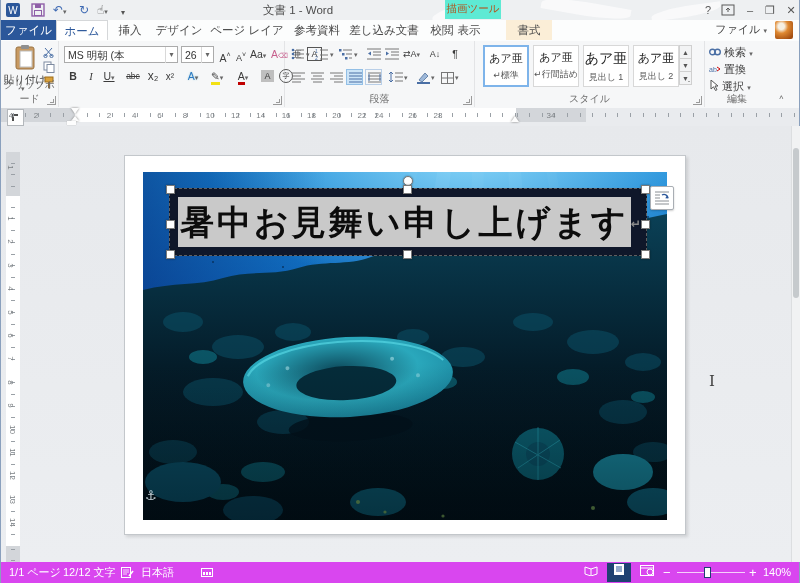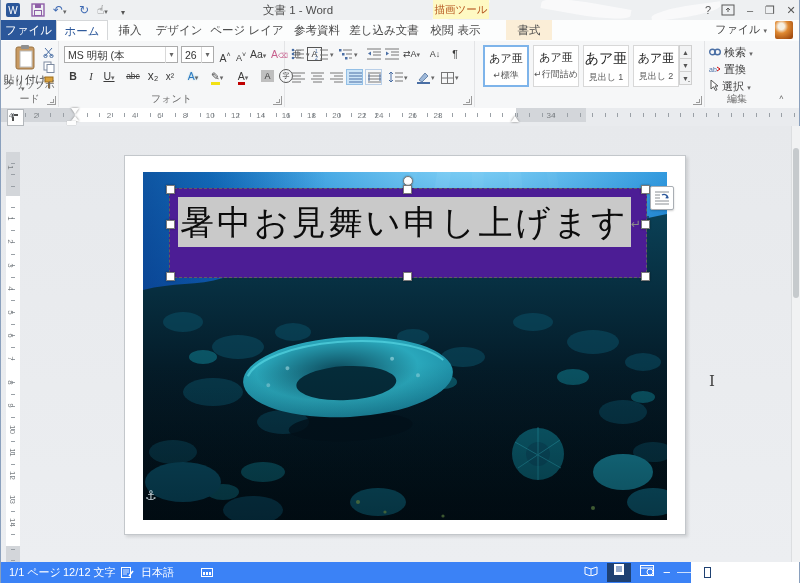--- a/index.html
+++ b/index.html
@@ -7,22 +7,22 @@
        -webkit-font-smoothing:antialiased;}
   #app{position:relative;width:798px;height:583px;background:#fff;border-left:1px solid #8aa0bd;border-right:1px solid #8aa0bd;}
   .abs{position:absolute;}
   .ni{pointer-events:none;}
 
   
   #titlebar{left:0;top:0;width:798px;height:20px;background:#eef0f2;overflow:hidden;}
   .leaf{position:absolute;background:#f9fafb;border-radius:60% 0 60% 0;opacity:.9;}
   .qat-ic{position:absolute;top:2px;font-size:12px;color:#3f6ab3;line-height:16px;}
   #win-title{position:absolute;left:262px;top:3px;font-size:11.5px;color:#4d4d4d;}
-  #draw-tools{position:absolute;left:432px;top:0;width:56px;height:19px;background:#fef9c3;
-              color:#b4521b;font-size:10.5px;text-align:center;line-height:19px;}
+  #draw-tools{position:absolute;left:444px;top:0;width:56px;height:19px;background:#5eead4;
+              color:#b4521b;font-size:10.5px;text-align:center;line-height:19px;font-family:Liberation Mono, monospace;}
   .winctl{position:absolute;top:2px;width:18px;height:16px;text-align:center;font-size:11px;color:#585858;line-height:16px;}
 
   
   #tabrow{left:0;top:20px;width:798px;height:21px;background:#fcfdfd;border-bottom:1px solid #1d4ed8;}
   .tab{position:absolute;top:0;height:20px;line-height:20px;text-align:center;font-size:11.5px;color:#4a4a4a;}
   #tab-file{left:0;width:55px;background:#2b579a;color:#fff;}
   #tab-home{left:55px;width:52px;background:#fff;color:#2b579a;border:1px solid #d5d7d9;border-bottom:none;box-sizing:border-box;}
   #tab-format{background:#fbeed7;}
   #user-area{position:absolute;right:6px;top:1px;height:18px;font-size:11px;color:#444;}
   #avatar{display:inline-block;width:18px;height:18px;vertical-align:middle;margin-left:5px;border-radius:2px;
@@ -62,36 +62,36 @@
   #vruler-main{position:absolute;left:0;top:44px;width:14px;height:350px;background:#fff;}
   .vtick{position:absolute;left:5px;width:4px;height:100%;
      background:repeating-linear-gradient(180deg,transparent 0 10.7px,#9aa0a6 10.7px 11.7px);}
 
   
   #docarea{left:0;top:126px;width:798px;height:436px;background:linear-gradient(180deg,#e7e9ec,#eceef1);}
   #page{left:123px;top:29px;width:562px;height:380px;background:#fff;border:1px solid #c3c7cb;
         box-shadow:2px 2px 3px rgba(0,0,0,.12);box-sizing:border-box;}
   #photo{left:18px;top:16px;width:524px;height:348px;}
   #anchor{left:20px;top:332px;font-size:13px;color:rgba(225,238,244,.85);}
-  #textbox{left:44px;top:32px;width:478px;height:90px;background:#4c1d95;border:1px dashed #606060;box-sizing:border-box;}
+  #textbox{left:44px;top:32px;width:478px;height:68px;background:#0f172a;border:1px dashed #606060;box-sizing:border-box;font-weight:bold;}
   .hdl{position:absolute;width:7px;height:7px;background:#fff;border:1px solid #7a7a7a;box-shadow:0 0 2px rgba(0,0,0,.4);}
   #rot-hdl{position:absolute;left:233px;top:-13px;width:8px;height:8px;border-radius:50%;background:#fff;border:1px solid #7a7a7a;box-shadow:0 0 2px rgba(0,0,0,.4);}
   #rot-line{position:absolute;left:238px;top:-5px;width:1px;height:5px;background:#9a9a9a;}
   #heading-wrap{position:absolute;left:8px;top:8px;height:50px;white-space:nowrap;}
   #heading{display:inline-block;background:#c9c9c9;color:#0c0c0c;font-family:"DejaVu Serif","Liberation Serif",serif;
            font-size:34px;line-height:50px;letter-spacing:3px;padding:0 2px;}
   #para-mark{font-size:12px;color:#8a8a8a;vertical-align:bottom;line-height:46px;}
   #layout-btn{left:525px;top:30px;width:22px;height:22px;background:#fff;border:1px solid #a9aeb4;border-radius:2px;
               box-shadow:0 1px 2px rgba(0,0,0,.2);}
   #ibeam{left:708px;top:246px;font-family:"DejaVu Serif",serif;font-size:15px;color:#3c3c3c;}
   #vscroll{left:790px;top:0;width:8px;height:436px;background:#f1f2f3;border-left:1px solid #dcdee0;}
   #vthumb{position:absolute;left:1px;top:22px;width:6px;height:150px;background:#c6cacd;border-radius:3px;}
 
   
-  #statusbar{left:0;top:562px;width:690px;height:21px;background:#3b82f6;color:#fff;font-size:11px;}
+  #statusbar{left:0;top:562px;width:798px;height:21px;background:#d946ef;color:#fff;font-size:11px;}
   .st{position:absolute;top:0;line-height:21px;}
   .viewbtn{position:absolute;top:1px;width:24px;height:19px;text-align:center;line-height:19px;}
   .viewbtn.active{background:#1f4172;}
   #zoomtrack{position:absolute;left:676px;top:10px;width:68px;height:1px;background:rgba(255,255,255,.75);}
   #zoomnotch{position:absolute;left:709px;top:7px;width:1px;height:7px;background:rgba(255,255,255,.75);}
   #zoomthumb{position:absolute;left:703px;top:5px;width:7px;height:11px;background:#fff;border:1px solid #1f4172;box-sizing:border-box;}
 </style>
 </head>
 <body>
 
@@ -190,21 +190,20 @@
       <div class="ric" style="left:24px;top:28px;font-style:italic;font-family:'Liberation Serif',serif;">I</div>
       <div class="ric" style="left:42px;top:28px;text-decoration:underline;"><span>U</span><span class="car2">▾</span></div>
       <div class="ric" style="left:66px;top:28px;text-decoration:line-through;font-size:8.5px;">abc</div>
       <div class="ric" style="left:86px;top:28px;font-size:12px;">x₂</div>
       <div class="ric" style="left:103px;top:28px;font-size:10px;">x²</div>
       <div class="ric" style="left:126px;top:28px;color:#2b79c2;text-shadow:0 0 2px #9cd;"><span>A</span><span class="car2" style="color:#666;">▾</span></div>
       <div class="ric" style="left:150px;top:28px;"><span style="border-bottom:3px solid #f3e114;">✎</span><span class="car2">▾</span></div>
       <div class="ric" style="left:176px;top:28px;"><span style="border-bottom:3px solid #c00000;">A</span><span class="car2">▾</span></div>
       <div class="ric" style="left:202px;top:29px;background:#bfbfbf;width:13px;height:12px;line-height:12px;font-size:9px;">A</div>
       <div class="ric" style="left:220px;top:28px;border:1px solid #555;border-radius:50%;width:12px;height:12px;line-height:12px;font-size:7px;">字</div>
-      <div class="grplabel">フォント</div>
       <div class="dlg"></div>
     </div>
 
     <div class="grp" style="left:284px;width:190px;">
       <svg class="abs" style="left:6px;top:7px;" width="14" height="12">
         <circle cx="2" cy="2" r="1.3" fill="#4a6fa5"></circle>
           <circle cx="2" cy="6" r="1.3" fill="#4a6fa5"></circle>
           <circle cx="2" cy="10" r="1.3" fill="#4a6fa5"></circle>
         <path d="M5,2 H13 M5,6 H13 M5,10 H13" stroke="#777"></path>
       </svg>
@@ -262,20 +261,21 @@
       <svg class="abs" style="left:132px;top:31px;" width="13" height="12">
         <path d="M2,8 L8,1 L11,4 L5,10 Z" fill="#9db8d9" stroke="#6a86ab"></path>
           <rect x="0" y="10" width="13" height="2.5" fill="#4a6fa5"></rect>
       </svg>
         <span class="car2 abs" style="left:146px;top:33px;">▾</span>
       <svg class="abs" style="left:156px;top:31px;" width="13" height="12">
         <rect x="0.5" y="0.5" width="12" height="11" fill="none" stroke="#777"></rect>
           <path d="M6.5,0.5 V11.5 M0.5,6 H12.5" stroke="#777"></path>
       </svg>
         <span class="car2 abs" style="left:170px;top:33px;">▾</span>
+      <div class="grplabel">段落</div>
       <div class="dlg"></div>
     </div>
 
     <div class="grp" style="left:474px;width:230px;">
       <div class="stycard" style="left:8px;border:2px solid #7eb4ea;">
         <div class="pv">あア亜</div>
         <div class="nm">↵<span>標準</span></div>
       </div>
       <div class="stycard" style="left:58px;">
         <div class="pv">あア亜</div>
@@ -285,20 +285,21 @@
         <div class="pv" style="font-size:14px;">あア亜</div>
         <div class="nm">見出し 1</div>
       </div>
       <div class="stycard" style="left:158px;">
         <div class="pv" style="font-size:12px;">あア亜</div>
         <div class="nm">見出し 2</div>
       </div>
       <div class="stybtn" style="right:12px;top:4px;">▲</div>
       <div class="stybtn" style="right:12px;top:17px;">▼</div>
       <div class="stybtn" style="right:12px;top:30px;">▼̱</div>
+      <div class="grplabel">スタイル</div>
       <div class="dlg"></div>
     </div>
 
     <div class="grp" style="left:704px;width:64px;border-right:none;">
       <div class="edit-item" style="top:4px;">
         <svg width="12" height="10" style="vertical-align:-1px;">
           <circle cx="3.5" cy="5" r="2.8" fill="none" stroke="#4a6fa5" stroke-width="1.4"></circle>
           <circle cx="8.5" cy="5" r="2.8" fill="none" stroke="#4a6fa5" stroke-width="1.4"></circle>
         </svg>
         <span>検索</span> <span class="car2">▾</span>

